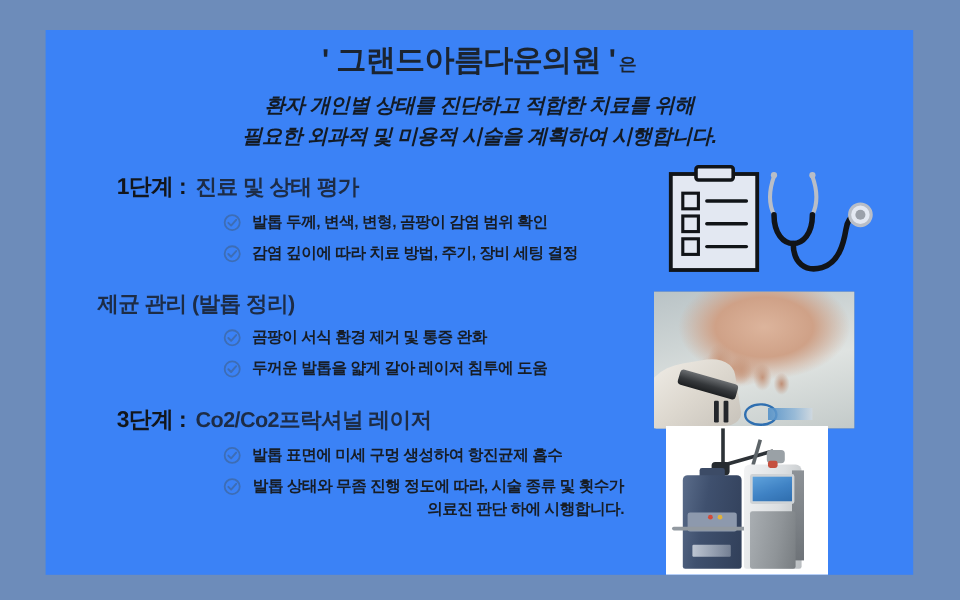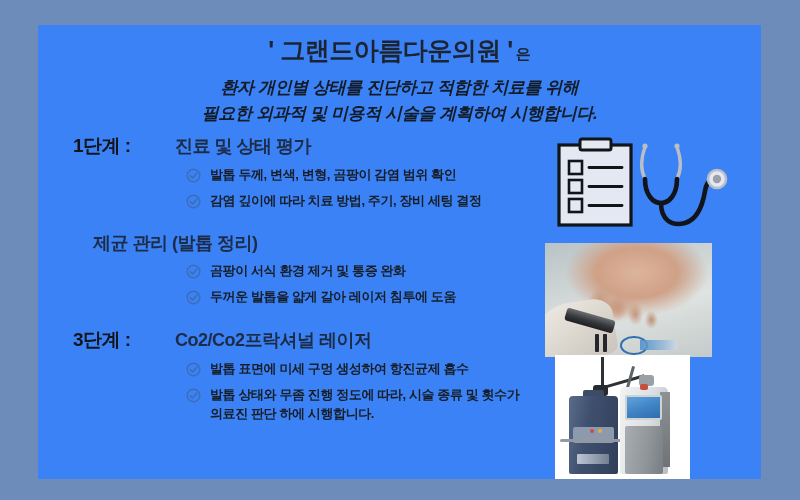--- a/index.html
+++ b/index.html
@@ -66,22 +66,23 @@
     line-height: 1.55;
     letter-spacing: -0.4px;
     white-space: nowrap;
     font-style: italic;
   }
 
   
   #steps {
     position: absolute;
     left: 35px;
-    top: 108px;
+    top: 118px;
     width: 490px;
+    text-align: right;
   }
   .step {
     margin-bottom: 20px;
   }
   .step:last-child { margin-bottom: 0; }
 
   .step-head {
     display: flex;
     align-items: baseline;
     white-space: nowrap;
@@ -92,21 +93,21 @@
     font-weight: bold;
     color: #12161c;
     letter-spacing: -0.5px;
     min-width: 82px;
   }
   .step-title {
     font-size: 18px;
     font-weight: bold;
     color: #1d2c46;
     letter-spacing: -0.5px;
-    margin-left: 20px;
+    margin-left: 8px;
   }
 
   .bullets {
     margin: 0;
     padding: 0;
     list-style: none;
     margin-left: 113px;
   }
   .bullet {
     display: flex;

